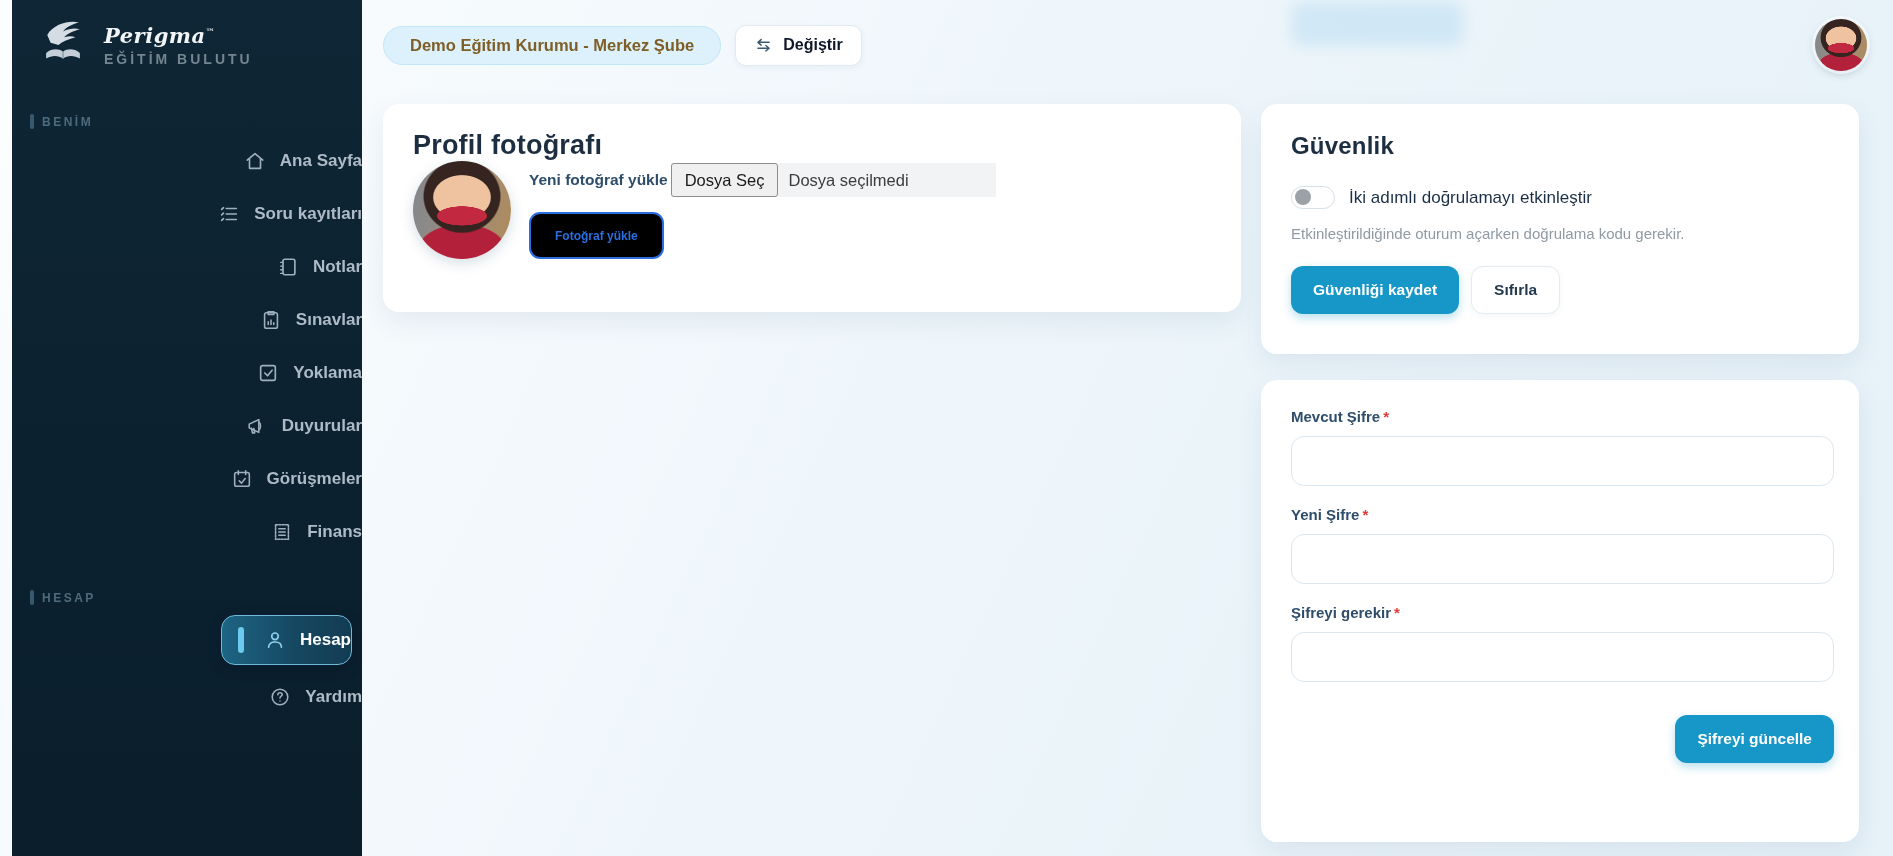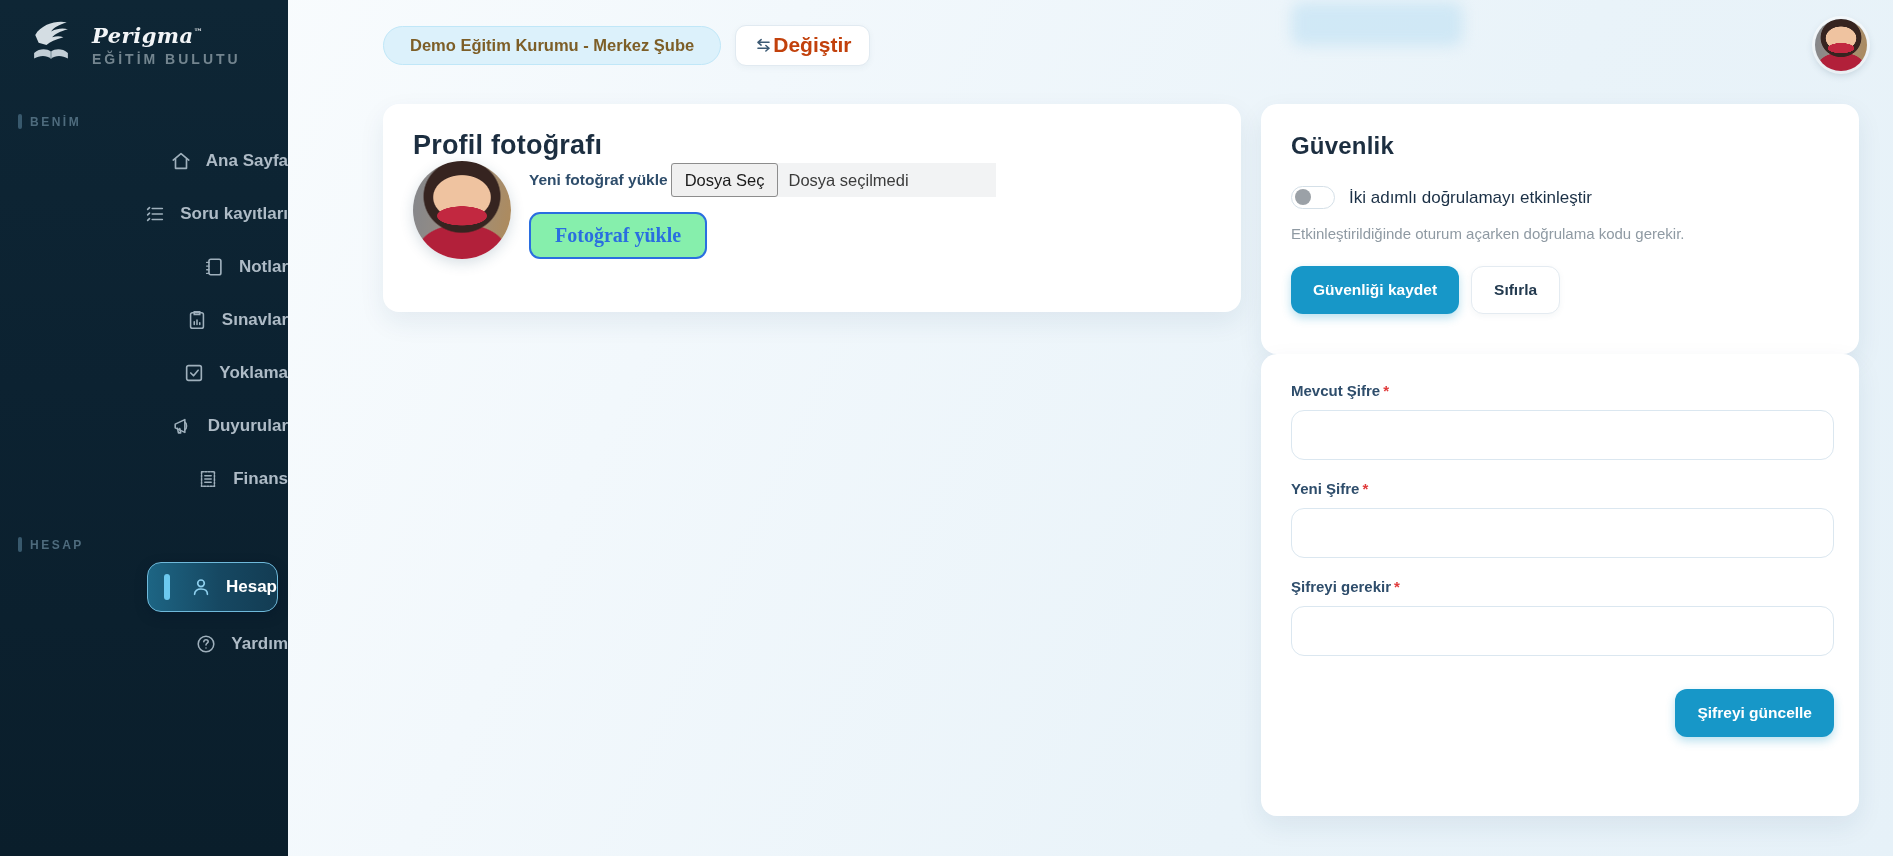--- a/index.html
+++ b/index.html
@@ -2,21 +2,21 @@
 <html><head>
 <meta charset="utf-8">
 <style>
   * { margin:0; padding:0; box-sizing:border-box; }
   html,body { width:1893px; height:856px; overflow:hidden; }
   body { font-family:"Liberation Sans","DejaVu Sans",sans-serif; }
   .app { position:relative; width:1893px; height:856px;
          background:linear-gradient(115deg,#fbfdfe 0%,#f2f8fc 35%,#e9f3f9 70%,#e6f1f8 100%); }
 
   
-  .sidebar { position:absolute; left:0; top:0; bottom:0; width:288px;
+  .sidebar { position:absolute; left:12px; top:0; bottom:0; width:350px;
              background:linear-gradient(180deg,#0e2635 0%,#0c2231 45%,#0a1e2b 100%);
              color:#aebbc6; }
   .brand { display:flex; align-items:center; gap:14px; padding:18px 20px 16px 24px; }
   .brand-icon { width:54px; height:54px; flex:0 0 auto; }
   .brand-name { font-family:"DejaVu Serif","Liberation Serif",serif; font-style:italic; font-weight:bold;
                 color:#f2f5f7; font-size:21px; letter-spacing:.5px; }
   .brand-tm { font-size:9px; vertical-align:super; font-style:normal; color:#e7ecef; }
   .brand-sub { color:#73858f; font-weight:bold; font-size:14px; letter-spacing:3px; margin-top:3px; }
   .section-label { display:flex; align-items:center; gap:8px; margin:26px 0 10px 18px;
                    color:#4e6b7d; font-size:12px; font-weight:bold; letter-spacing:2.5px; }
@@ -32,57 +32,57 @@
               border:1.5px solid #6fb9da; box-shadow:0 4px 12px rgba(0,20,40,.35); }
   .nav-item.active .icon { color:#8fd0ee; }
   .active-accent { width:6px; height:26px; border-radius:3px; background:#6cc9ef; margin-right:6px; }
 
   
   .main { position:absolute; left:350px; top:0; right:0; bottom:0;border-radius:30px; }
   .topbar { position:relative; height:104px; display:flex; align-items:center; padding:0 26px 14px 33px; }
   .chip { display:flex; align-items:center; height:39px; padding:0 26px; border-radius:20px;
           background:#dcf1fb; border:1.5px solid #c0e7f8; color:#7d5e27;
           font-size:16.5px; font-weight:bold; cursor:pointer; }
-  .switch-btn { display:flex; align-items:center; height:41px; padding:0 18px; margin-left:14px;
-          border-radius:11px; background:#ffffff; border:1.5px solid #e1eaf1; color:#c2410c;
-          font-size:21px; font-weight:bold; cursor:pointer; box-shadow:0 2px 6px rgba(30,70,100,.05); }
+  .switch-btn { display:flex; align-items:center; gap:10px; height:41px; padding:0 18px; margin-left:14px;
+          border-radius:11px; background:#ffffff; border:1.5px solid #e1eaf1; color:#0f172a;
+          font-size:16px; font-weight:bold; cursor:pointer; box-shadow:0 2px 6px rgba(30,70,100,.05); }
   .switch-btn svg { width:19px; height:19px; color:#3c5a74; }
   .topbar-spacer { flex:1; }
   .top-glow { position:absolute; right:430px; top:2px; width:172px; height:44px; border-radius:12px;
               background:rgba(186,223,242,.55); filter:blur(7px); }
   .avatar { border-radius:50%; background:
       radial-gradient(ellipse 26% 10% at 50% 56%, #c22840 0 96%, transparent 100%),
       radial-gradient(ellipse 30% 23% at 50% 37%, #efc3a0 0 96%, transparent 100%),
       radial-gradient(ellipse 40% 38% at 50% 36%, #362420 0 96%, transparent 100%),
       radial-gradient(ellipse 46% 28% at 50% 92%, #b2203a 0 96%, transparent 100%),
       linear-gradient(100deg,#83868c 0%,#9c8f80 55%,#b08a58 100%); }
   .avatar-top { width:52px; height:52px; box-shadow:0 0 0 3px rgba(255,255,255,.6), 0 3px 8px rgba(30,70,100,.25); cursor:pointer; }
 
   
   .content { display:flex; gap:20px; padding:0 34px 0 33px; align-items:flex-start; }
   .card { background:#ffffff; border-radius:16px; box-shadow:0 10px 26px rgba(25,70,105,.08); }
   .col-left { flex:0 0 858px; }
-  .col-right { flex:0 0 598px; display:flex; flex-direction:column; }
+  .col-right { flex:0 0 598px; display:flex; flex-direction:column; gap:26px; }
   .card h1 { color:#1c2e40; font-weight:600; letter-spacing:.2px; }
 
   
   .profile-card { height:208px; padding:26px 30px; }
   .profile-card h1 { font-size:27px; }
   .profile-row { display:flex; gap:18px; }
   .avatar-big { width:98px; height:98px; box-shadow:0 4px 14px rgba(30,70,100,.18); }
   .upload-area { padding-top:2px; }
   .upload-row { display:flex; align-items:center; height:34px; }
   .upload-label { font-size:15.5px; font-weight:bold; color:#2e4d6b; margin-right:3px; }
   .file-input { display:flex; align-items:center; background:#f2f3f4; height:34px; width:325px; }
   .file-btn { height:34px; padding:0 13px; background:#f0f0f0; border:1px solid #8d8d8d; border-radius:3px;
               font-size:16.5px; color:#1a1a1a; display:flex; align-items:center; cursor:pointer; }
   .file-status { font-size:16.5px; color:#3c3c3c; margin-left:10px; }
-  .upload-btn { margin-top:15px; height:47px; padding:0 24px; border-radius:11px; background:#86efac;
-              border:2px solid #2a6ee0; color:#2a6ee0; font-size:20px; font-weight:bold; cursor:pointer;
-              font-family:Liberation Serif, serif; }
+  .upload-btn { margin-top:15px; height:47px; padding:0 24px; border-radius:11px; background:#000000;
+              border:2px solid #2a6ee0; color:#2a6ee0; font-size:12px; font-weight:bold; cursor:pointer;
+              font-family:Liberation Sans, sans-serif; }
 
   
   .security-card { height:250px; padding:28px 30px; }
   .security-card h1 { font-size:24px; margin-bottom:26px; }
   .toggle-row { display:flex; align-items:center; gap:14px; }
   .toggle { width:44px; height:23px; border-radius:12px; background:#ffffff; border:1.5px solid #d5e0e8;
             position:relative; cursor:pointer; flex:0 0 auto; }
   .toggle-knob { position:absolute; left:3px; top:2px; width:16px; height:16px; border-radius:50%; background:#9ba1a7; }
   .toggle-label { font-size:17px; color:#1b3046; font-weight:500; }
   .security-desc { margin-top:16px; font-size:15px; color:#8f9aa3; }
@@ -181,20 +181,30 @@
           <svg viewBox="0 0 24 24" stroke="currentColor" stroke-width="1.7" fill="none" stroke-linecap="round" stroke-linejoin="round">
               <path d="M3.5 10 V14 L14 19 V5 Z"></path>
               <path d="M14 8 C16.5 9 16.5 15 14 16"></path>
               <path d="M6 14.5 L7 19.5 H9.5 L8.5 14.8"></path>
             </svg>
         </span>
         <span>Duyurular</span>
       </div>
       <div class="nav-item">
         <span class="icon">
+          <svg viewBox="0 0 24 24" stroke="currentColor" stroke-width="1.7" fill="none" stroke-linecap="round" stroke-linejoin="round">
+              <rect x="4" y="5" width="16" height="15" rx="2"></rect>
+              <path d="M8 3 V7 M16 3 V7"></path>
+              <path d="M9 14 L11.5 16.5 L15.5 11.5"></path>
+            </svg>
+        </span>
+        <span>Görüşmeler</span>
+      </div>
+      <div class="nav-item">
+        <span class="icon">
           <svg viewBox="0 0 24 24" stroke="currentColor" fill="none" stroke-linecap="round">
               <rect x="5" y="4" width="14" height="16" stroke-width="1.7" stroke-dasharray="2.2 1.4"></rect>
               <path d="M8.5 8.5 H15.5 M8.5 12 H15.5 M8.5 15.5 H15.5" stroke-width="1.6"></path>
             </svg>
         </span>
         <span>Finans</span>
       </div>
     </nav>
 
     <div class="section-label" style="margin-top:40px;">

